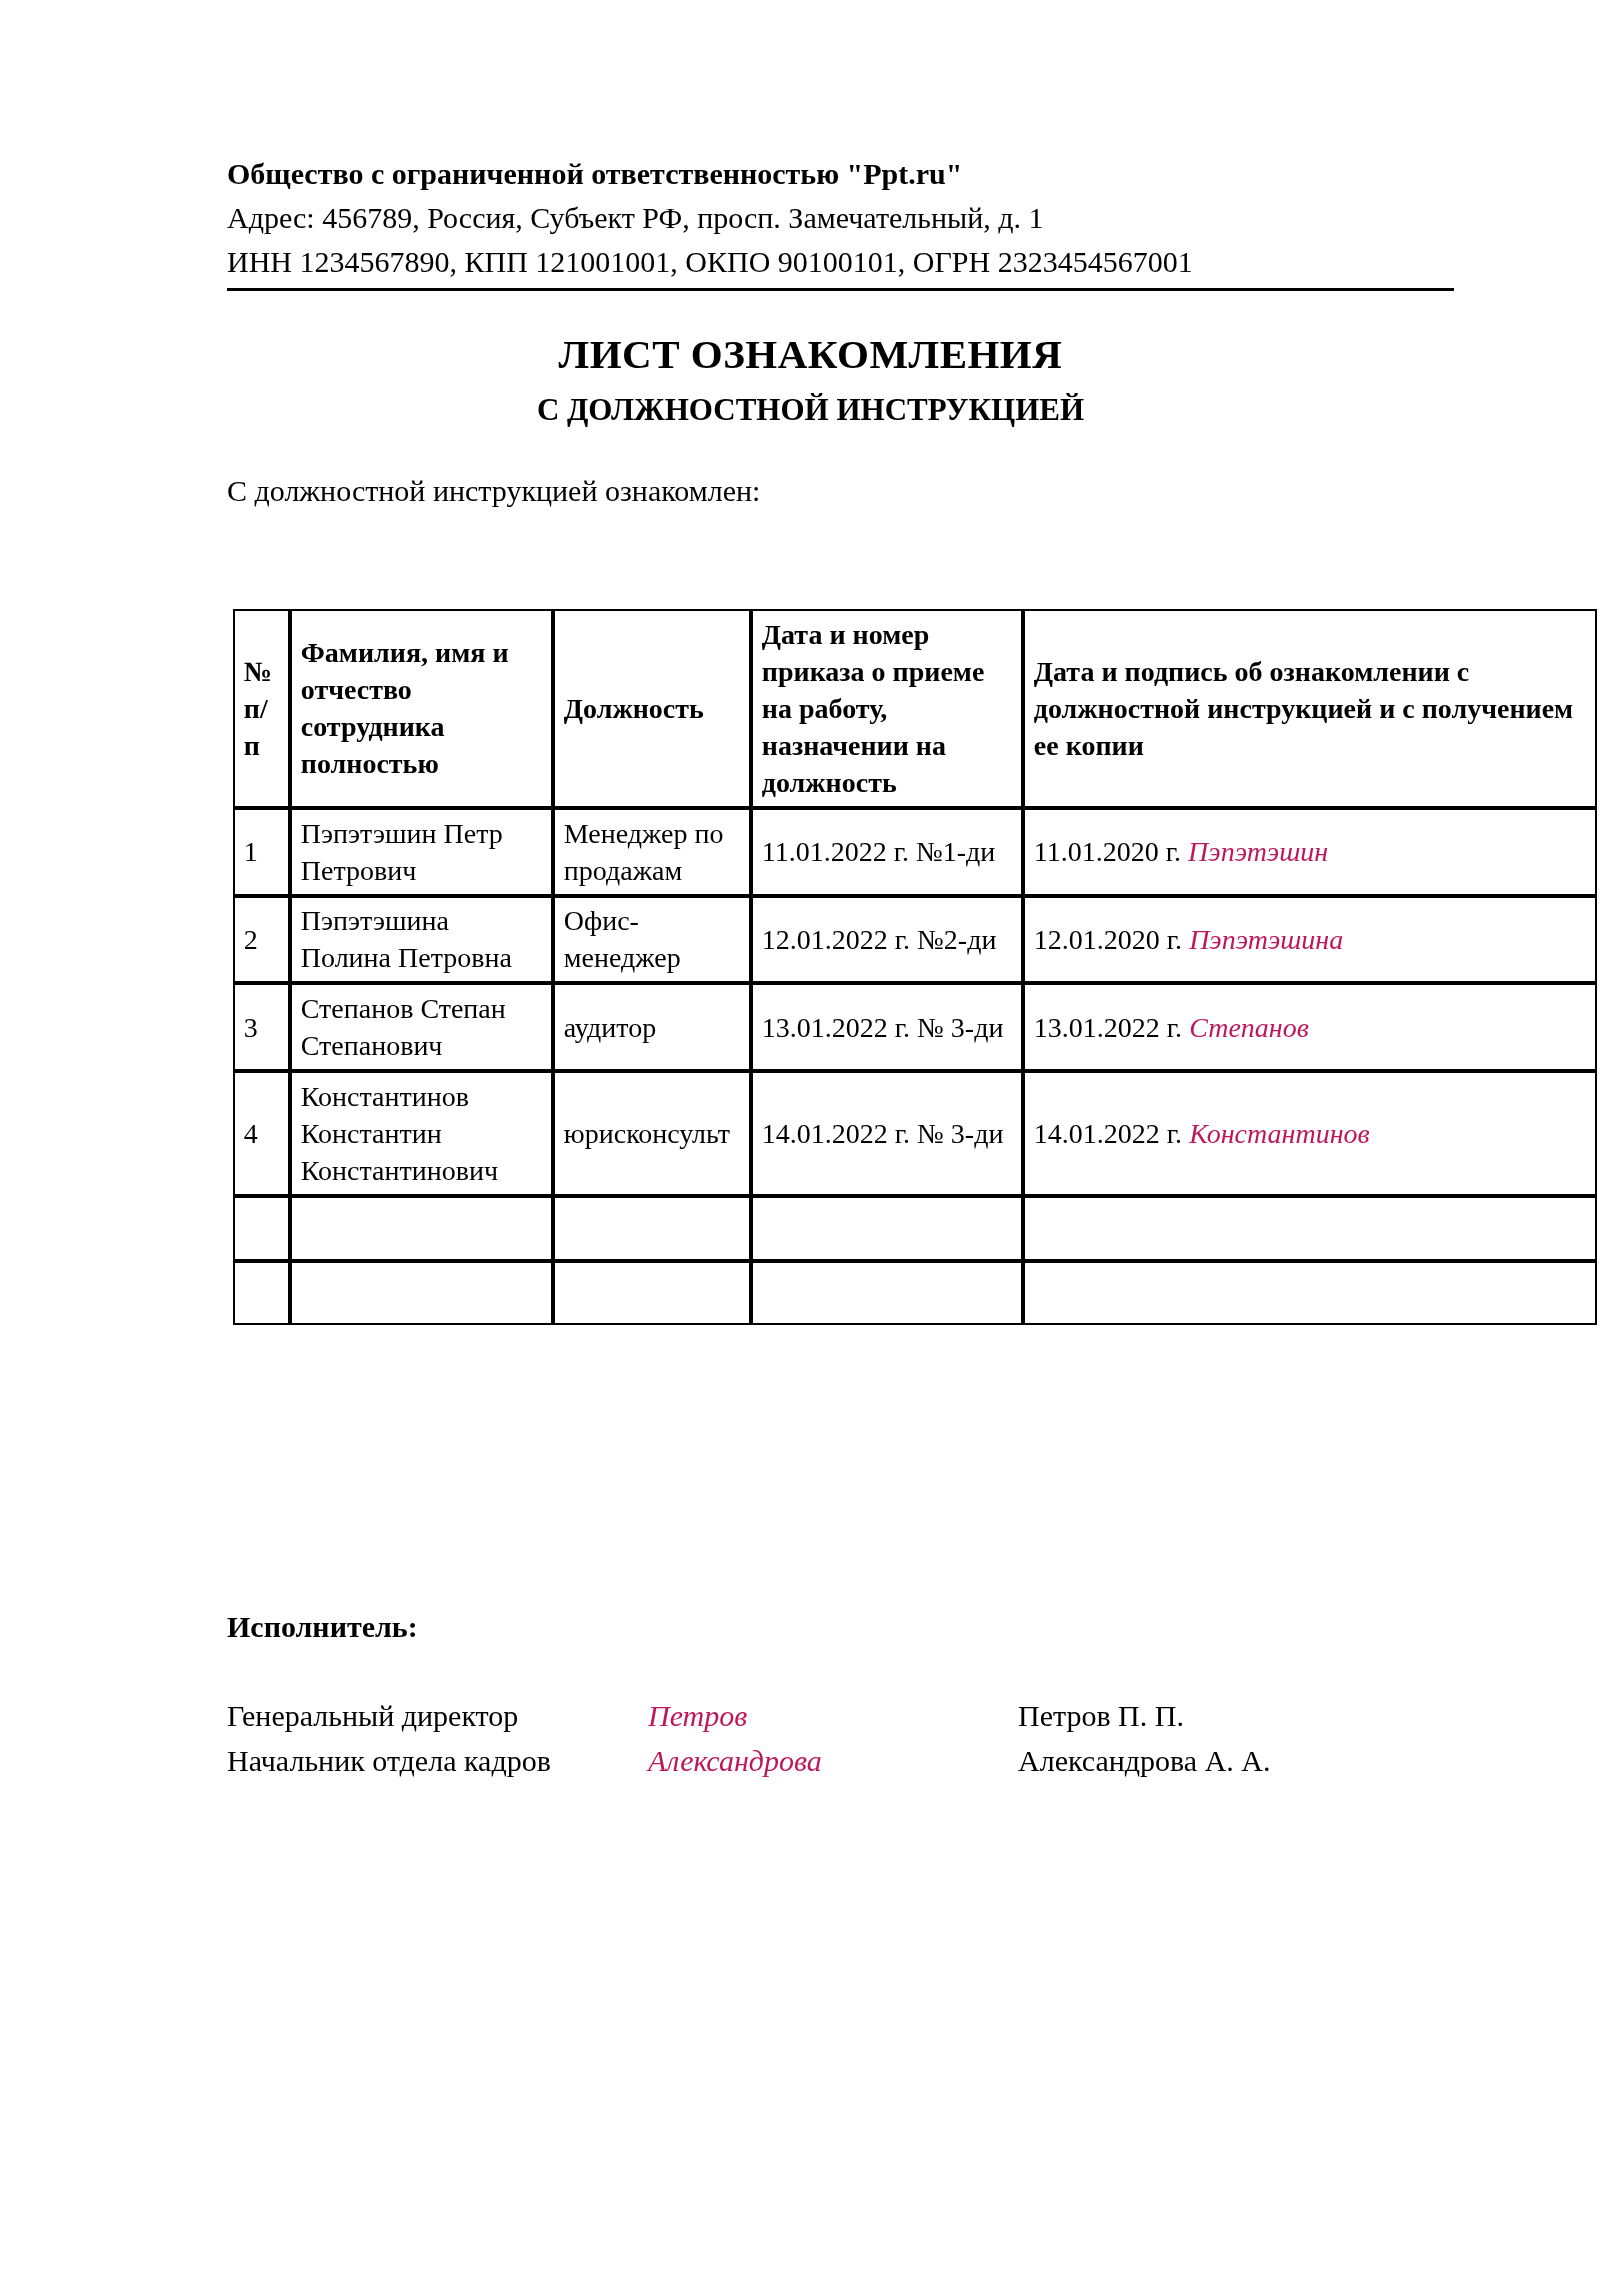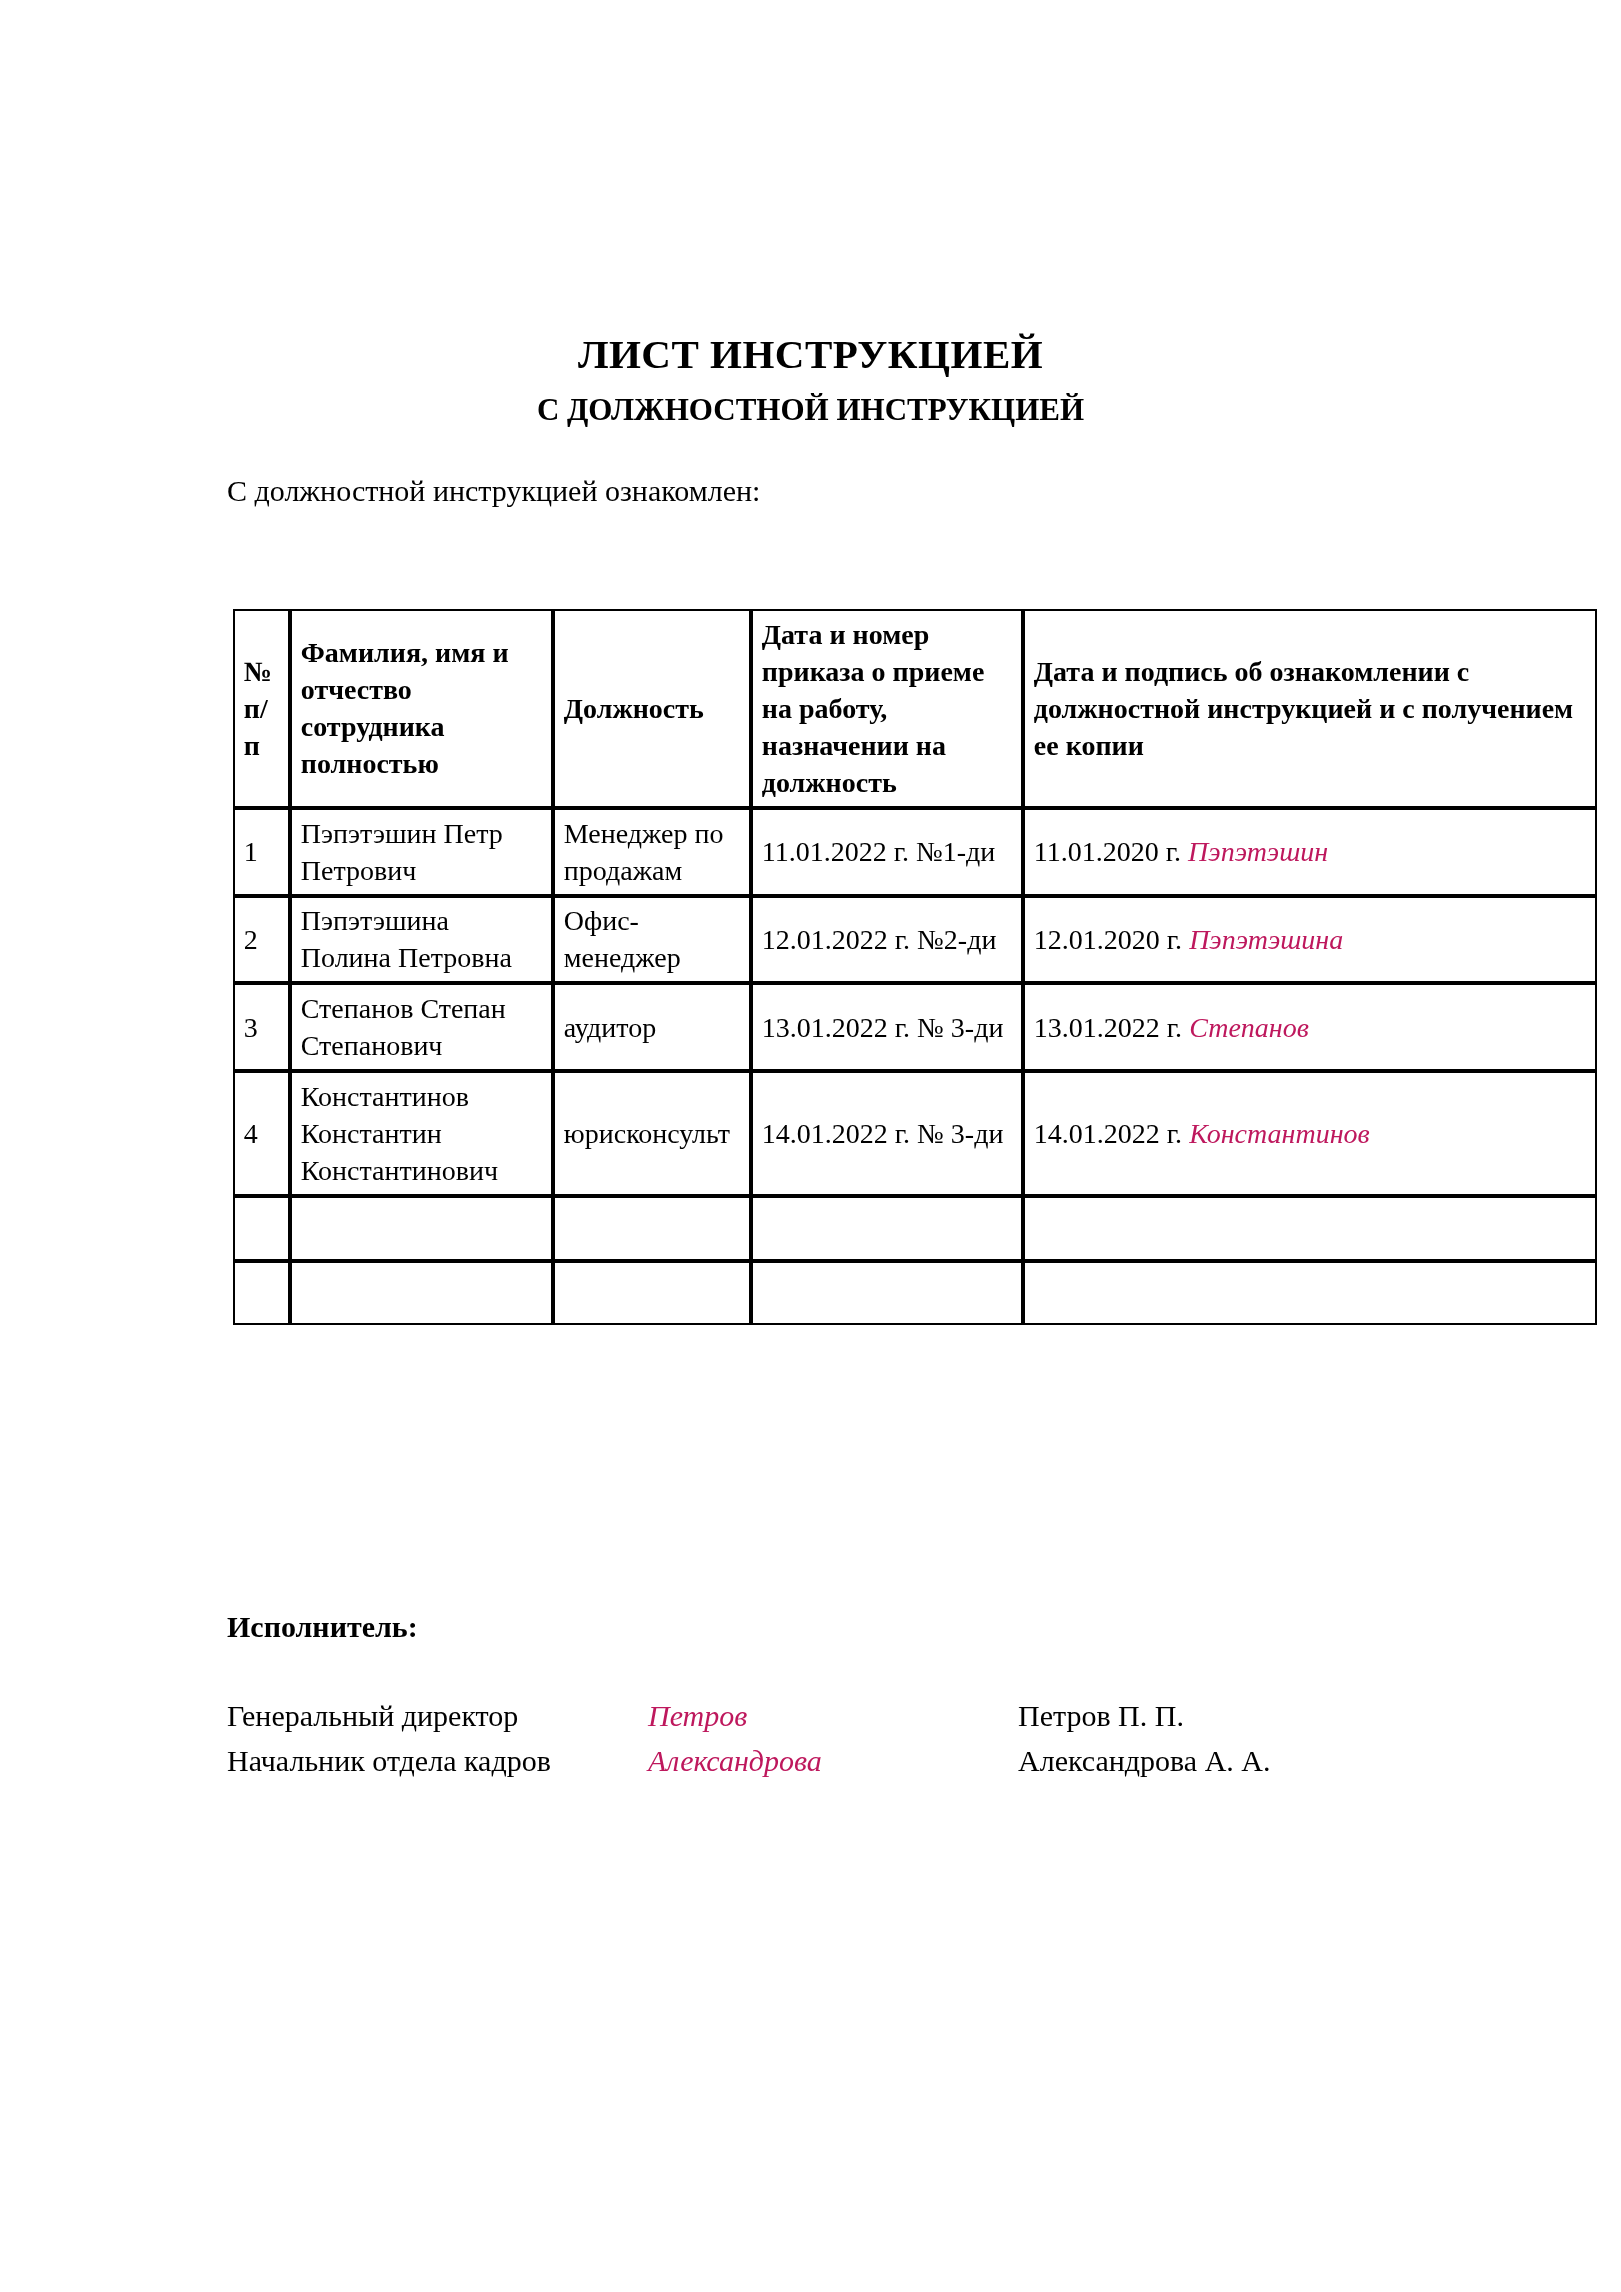--- a/index.html
+++ b/index.html
@@ -143,22 +143,27 @@
   .footer-row.spaced { margin-top: 45px; }
   .fr-post  { width: 382px; flex: 0 0 382px; }
   .fr-sign  { width: 323px; flex: 0 0 323px; text-align: left; padding-left: 39px; }
   .fr-name  { flex: 1 1 auto; padding-left: 47px; }
 </style>
 </head>
 <body>
 
 <div class="page">
 
-
-  <div class="doc-title">ЛИСТ ИНСТРУКЦИЕЙ</div>
+  <div class="letterhead">
+    <div class="lh-line org">Общество с ограниченной ответственностью "Ppt.ru"</div>
+    <div class="lh-line">Адрес: 456789, Россия, Субъект РФ, просп. Замечательный, д. 1</div>
+    <div class="lh-line">ИНН 1234567890, КПП 121001001, ОКПО 90100101, ОГРН 2323454567001</div>
+  </div>
+
+  <div class="doc-title">ЛИСТ ОЗНАКОМЛЕНИЯ</div>
   <div class="doc-subtitle">С ДОЛЖНОСТНОЙ ИНСТРУКЦИЕЙ</div>
 
   <div class="intro">С должностной инструкцией ознакомлен:</div>
 
   <div class="table-wrap">
     <table class="sheet">
       <colgroup>
         <col class="col-num">
         <col class="col-fio">
         <col class="col-pos">

